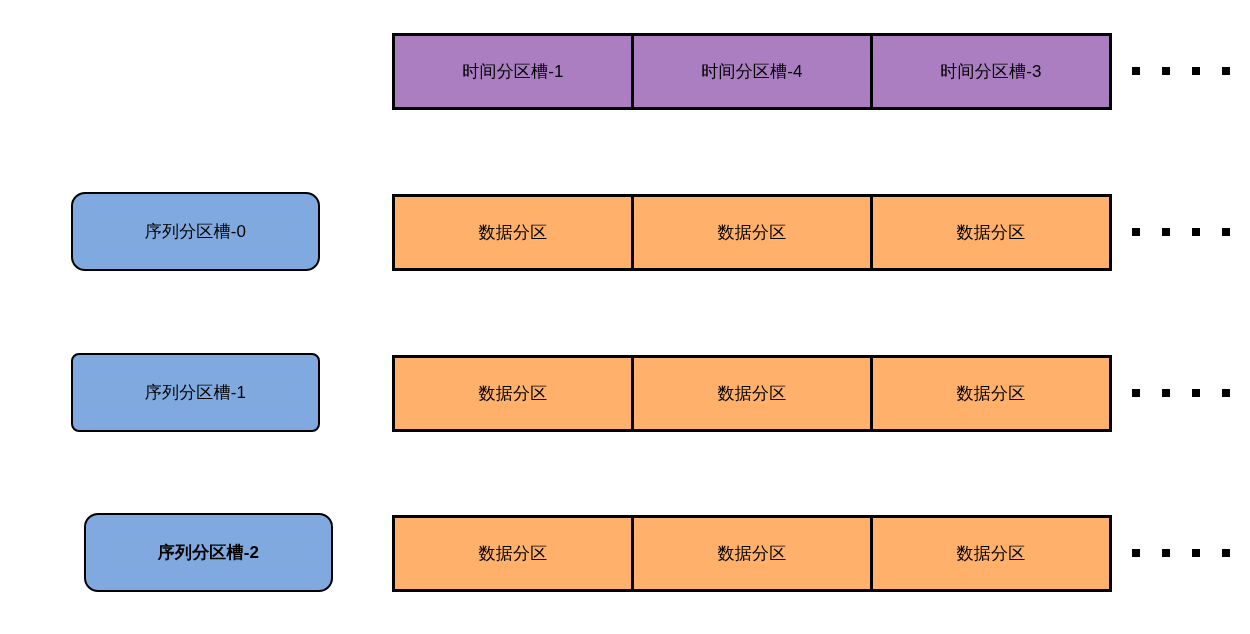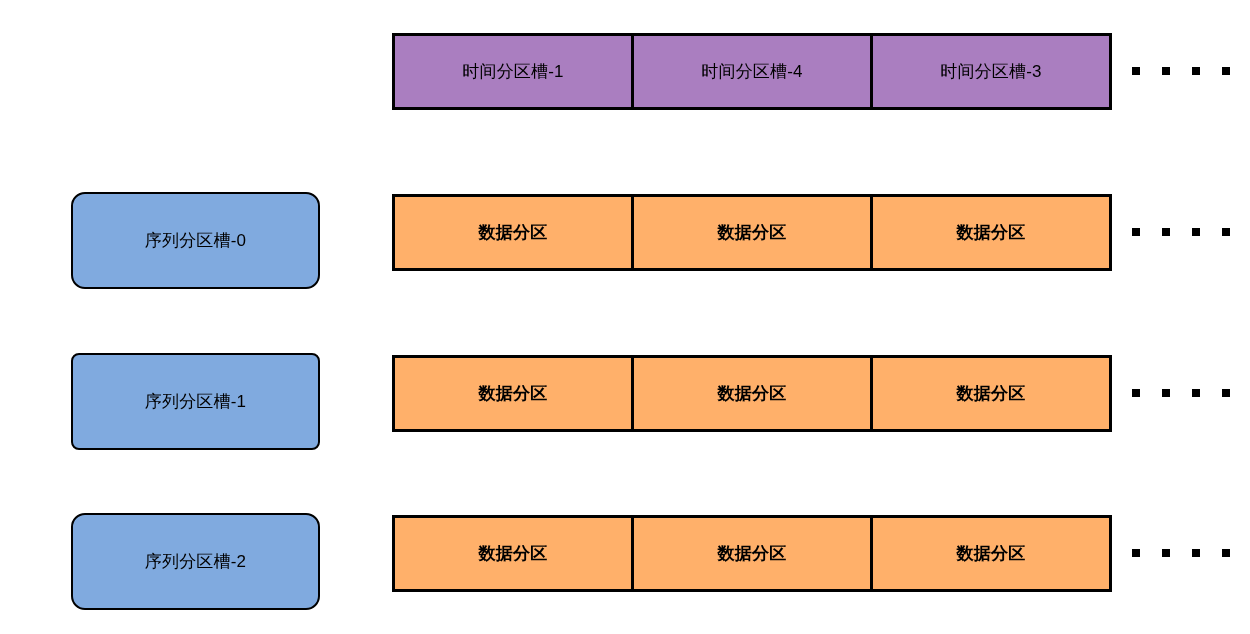--- a/index.html
+++ b/index.html
@@ -22,21 +22,21 @@
     top: 0;
     width: 1250px;
     height: 634px;
     margin-left: 40px;
   }
 
   
   .slot-label {
     position: absolute;
     width: 249px;
-    height: 97px;
+    height: 79px;
     box-sizing: border-box;
     background: #80aadf;
     border: 2px solid #000000;
     border-radius: 14px;
     display: flex;
     align-items: center;
     justify-content: center;
     color: #000000;
     font-size: 17px;
     letter-spacing: 0.2px;
@@ -69,21 +69,20 @@
   }
   .bar .cell:last-child {
     border-right: none;
   }
 
   .bar.time-bar .cell {
     background: #aa7ec0;
   }
   .bar.data-bar .cell {
     background: #ffb06a;
-    font-weight: bold;
   }
 
   
   .ellipsis {
     position: absolute;
     display: flex;
     align-items: center;
     gap: 22px;
     height: 8px;
   }
@@ -130,21 +129,21 @@
     <div class="cell">数据分区</div>
     <div class="cell">数据分区</div>
   </div>
   <div class="ellipsis" style="left:1092px; top:389px;">
     <span class="dot"></span>
     <span class="dot"></span>
     <span class="dot"></span>
     <span class="dot"></span>
   </div>
 
-  <div class="slot-label" style="left:31px; top:513px;">序列分区槽-2</div>
+  <div class="slot-label" style="left:44px; top:513px;font-weight:bold;">序列分区槽-2</div>
   <div class="bar data-bar" style="top:515px;">
     <div class="cell">数据分区</div>
     <div class="cell">数据分区</div>
     <div class="cell">数据分区</div>
   </div>
   <div class="ellipsis" style="left:1092px; top:549px;">
     <span class="dot"></span>
     <span class="dot"></span>
     <span class="dot"></span>
     <span class="dot"></span>

